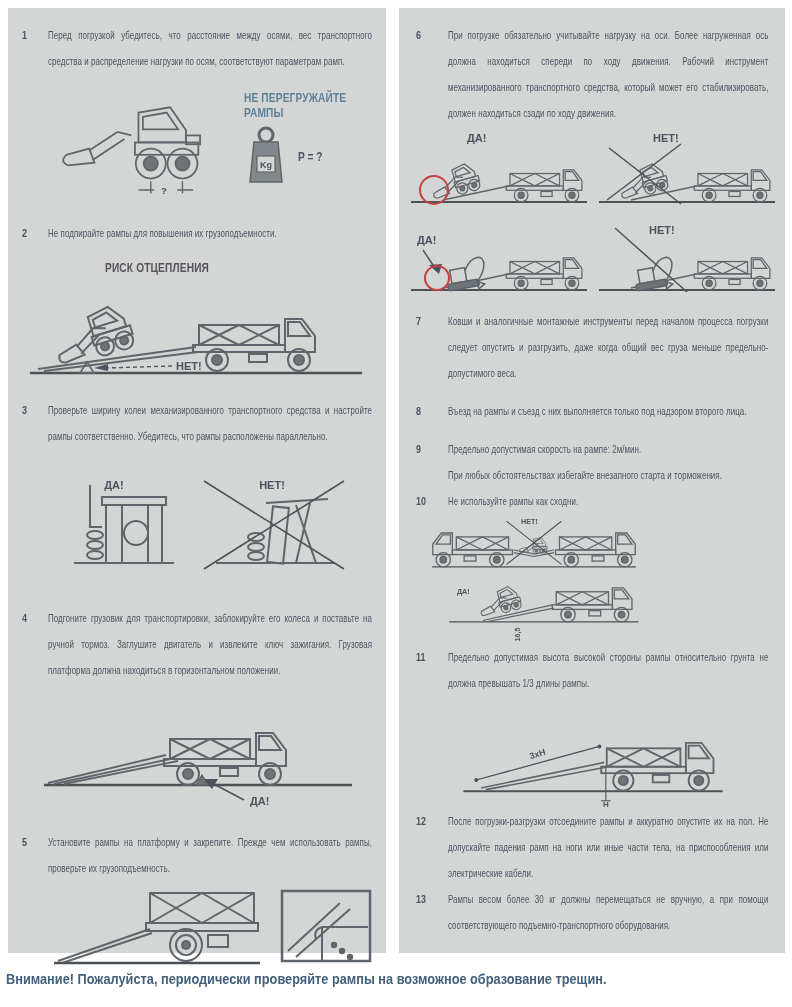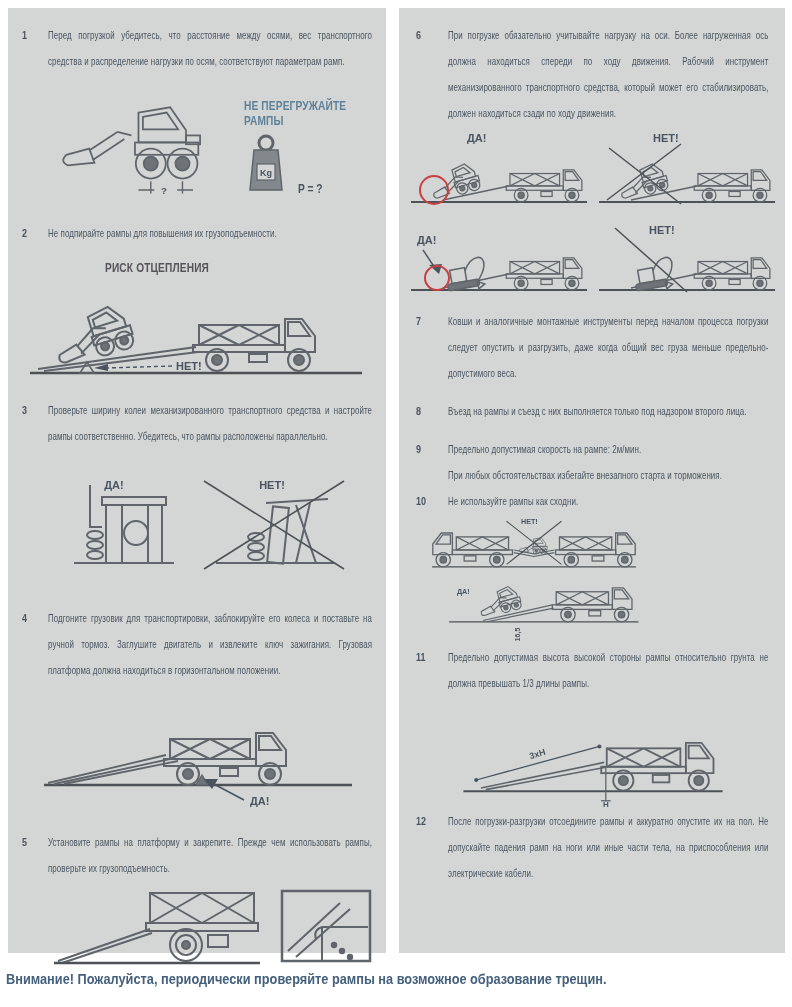--- a/index.html
+++ b/index.html
@@ -29,21 +29,21 @@
   }
   .blue-head{color:#5d8099;}
   .risk-head{color:#56535a;margin-left:97px;margin-top:14px;}
   .illus{position:relative;}
   svg{display:block;overflow:visible;}
   svg text{
     font-family:"Liberation Sans",sans-serif;font-weight:bold;
     fill:#49545f;font-size:11px;
   }
   .figrow{display:flex;align-items:flex-start;}
-  .weight-row{display:flex;align-items:flex-end;margin-top:6px;}
+  .weight-row{display:flex;align-items:center;margin-top:6px;}
   .p-label{font-weight:bold;font-size:12px;color:#49545f;margin-left:10px;transform:scaleX(0.85);transform-origin:0 0;}
   #footer{
     position:absolute;left:6px;top:970px;font-weight:bold;font-size:15px;color:#44607c;
     transform:scaleX(0.85);transform-origin:0 0;white-space:nowrap;
   }
 </style>
 </head>
 <body>
 
 <svg width="0" height="0" style="position:absolute" aria-hidden="true">
@@ -97,21 +97,21 @@
         <rect x="92" y="56" width="72" height="14"></rect>
         <rect x="150" y="48" width="16" height="10"></rect>
         <circle cx="110" cy="80" r="17"></circle>
           <circle cx="110" cy="80" r="8" fill="#6d7377"></circle>
         <circle cx="146" cy="80" r="17"></circle>
           <circle cx="146" cy="80" r="8" fill="#6d7377"></circle>
         <path d="M110,100 v14 M146,100 v14 M96,110 h18 M140,110 h18" stroke-width="1.6"></path>
       </g>
       <text x="125" y="115" text-anchor="middle">?</text>
     </svg>
-    <div style="margin-left:14px;margin-top:12px">
+    <div style="margin-left:14px;margin-top:4px">
       <div class="head blue-head">НЕ ПЕРЕГРУЖАЙТЕ</div>
       <div class="head blue-head">РАМПЫ</div>
       <div class="weight-row">
         <svg width="44" height="62" viewBox="0 0 44 62">
           <circle cx="22" cy="9" r="7" stroke="#5f656a" stroke-width="3" fill="none"></circle>
           <path d="M10,16 h24 l4,40 h-32 z" fill="#82888b" stroke="#5f656a" stroke-width="1.5"></path>
           <rect x="13" y="30" width="18" height="16" fill="#d4d6d5" stroke="#5f656a" stroke-width="1.2"></rect>
           <text x="22" y="42" text-anchor="middle" style="font-size:9px">Kg</text>
         </svg>
         <span class="p-label">P = ?</span>
@@ -321,16 +321,20 @@
       <path d="M180,126 h12" stroke="#49545f" stroke-width="1.4" fill="none"></path>
       <text x="186" y="134" text-anchor="middle" style="font-size:10px">Н</text>
     </svg>
   </div>
 
   <div class="item" style="">
     <span class="num">12</span>
     <div class="item-text">После погрузки-разгрузки отсоедините рампы и аккуратно опустите их на пол. Не допускайте падения рамп на ноги или иные части тела, на приспособления или электрические кабели.</div>
   </div>
 
+  <div class="item">
+    <span class="num">13</span>
+    <div class="item-text">Рампы весом более 30 кг должны перемещаться не вручную, а при помощи соответствующего подъемно-транспортного оборудования.</div>
+  </div>
 
 </div>
 
 <div id="footer">Внимание! Пожалуйста, периодически проверяйте рампы на возможное образование трещин.</div>
 
 </body></html>

